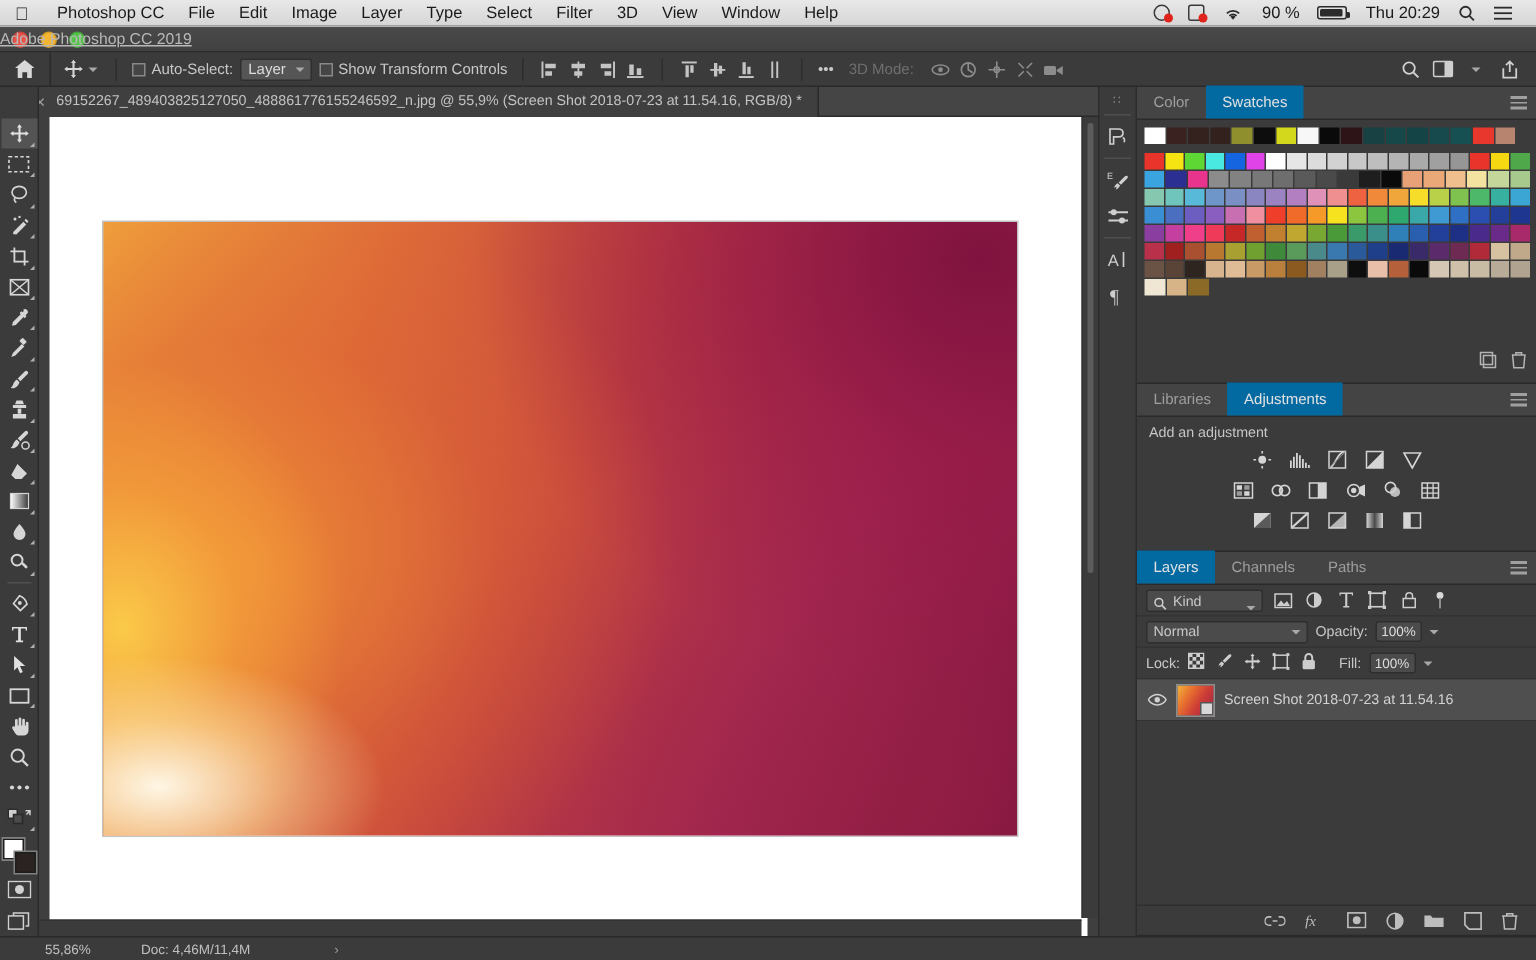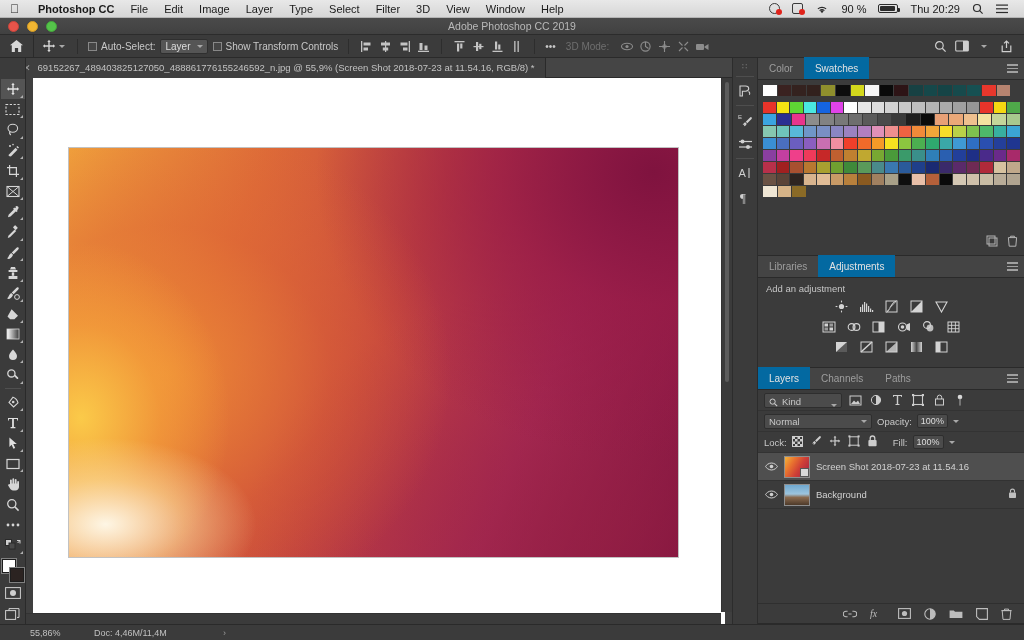--- a/index.html
+++ b/index.html
@@ -15,21 +15,21 @@
   
   .macbar {
     position: absolute; top: 0; left: 0; width: 1024px; height: 18px;
     background: linear-gradient(#e8e8e8, #d6d6d6);
     border-bottom: 1px solid #b4b4b4;
     display: flex; align-items: center;
     font-size: 11px; color: #1a1a1a;
   }
   .macbar .apple { margin: 0 11px 0 10px; font-size: 12px; line-height: 1; }
   .macbar .mi { padding: 0 8px; white-space: nowrap; }
-  .macbar .mi.bold { font-weight: bold; }
+  .macbar .mi.bold { font-weight: normal; }
   .macbar .right { margin-left: auto; display: flex; align-items: center; padding-right: 10px; text-align: center; }
   .macbar .right .ri { padding: 0 6px; display: flex; align-items: center; }
   .sysicon { display:inline-block; position: relative; }
   .sysicon.dropbox { width: 11px; height: 11px; border-radius: 50%;
     border: 1.6px solid #3a3a3a; }
   .badge-dot { position: absolute; right: -3px; bottom: -2px; width: 6px; height: 6px;
     border-radius: 50%; background: #e0231b; }
   .sysicon.app2 { width: 11px; height: 11px; border-radius: 2px; border: 1.6px solid #3a3a3a; }
   .wifi { width: 14px; height: 10px; }
   .batt { width: 20px; height: 9px; border: 1.2px solid #2b2b2b; border-radius: 2px;
@@ -45,22 +45,22 @@
     background: linear-gradient(#4a4a4a, #414141);
     border-bottom: 1px solid #2c2c2c;
     display: flex; align-items: center;
   }
   .lights { display: flex; gap: 8px; padding-left: 8px; }
   .light { width: 11px; height: 11px; border-radius: 50%; }
   .light.r { background: #e8544a; border: .5px solid #c8453c; }
   .light.y { background: #f2b632; border: .5px solid #d29b26; }
   .light.g { background: #55c44a; border: .5px solid #44a83c; }
   .wintitle {
-    position: absolute; left: 0; right: 0; text-align: center;
-    font-size: 10.5px; color: #b9b9b9;
+    position: absolute; left: 0; right: 0; text-align: left;
+    font-size: 10.5px; color: #b9b9b9; text-decoration: underline;
   }
 
   
   .optbar {
     position: absolute; top: 35px; left: 0; width: 1024px; height: 23px;
     background: #3b3b3b; border-bottom: 1px solid #2a2a2a;
     display: flex; align-items: center; font-size: 10px; color: #c8c8c8;
   }
   .opt-home { width: 34px; display:flex; align-items:center; justify-content:center;
     border-right: 1px solid #2a2a2a; height: 23px; }
@@ -1144,36 +1144,20 @@
             <svg width="13" height="9" viewBox="0 0 13 9">
                 <path d="M6.5 1C3.5 1 1.2 3.2.6 4.5c.6 1.3 2.9 3.5 5.9 3.5s5.3-2.2 5.9-3.5C11.8 3.2 9.5 1 6.5 1z" stroke="#d0d0d0" stroke-width="1" fill="none"></path>
                 <circle cx="6.5" cy="4.5" r="1.8" fill="#d0d0d0"></circle>
               </svg>
           </span>
           <span class="lthumb a">
               <span class="so-badge"></span>
             </span>
           <span class="lname">Screen Shot 2018-07-23 at 11.54.16</span>
         </div>
-        <div class="layer-item">
-          <span class="eye">
-            <svg width="13" height="9" viewBox="0 0 13 9">
-                <path d="M6.5 1C3.5 1 1.2 3.2.6 4.5c.6 1.3 2.9 3.5 5.9 3.5s5.3-2.2 5.9-3.5C11.8 3.2 9.5 1 6.5 1z" stroke="#d0d0d0" stroke-width="1" fill="none"></path>
-                <circle cx="6.5" cy="4.5" r="1.8" fill="#d0d0d0"></circle>
-              </svg>
-          </span>
-          <span class="lthumb b"></span>
-          <span class="lname">Background</span>
-          <span class="locki">
-            <svg width="9" height="11" viewBox="0 0 9 11">
-                <rect x="1" y="4.6" width="7" height="5.4" rx=".8" fill="#c0c0c0"></rect>
-                <path d="M2.5 4.6V3.1a2 2 0 014 0v1.5" stroke="#c0c0c0" stroke-width="1.1" fill="none"></path>
-              </svg>
-          </span>
-        </div>
       </div>
 
       <div class="layers-foot">
         <span class="lf">
             <svg width="14" height="8" viewBox="0 0 14 8">
               <path d="M5.4 4H8.6M4.6 1.2H3a2.8 2.8 0 100 5.6h1.6M9.4 1.2H11a2.8 2.8 0 110 5.6H9.4" stroke="#bdbdbd" stroke-width="1.1" fill="none"></path>
             </svg>
           </span>
         <span class="lf">
             <svg width="15" height="11" viewBox="0 0 15 11">

